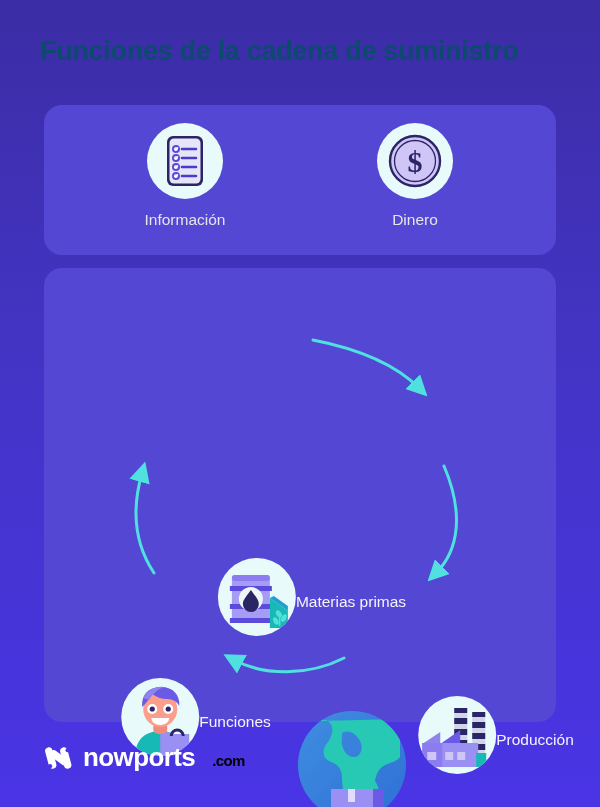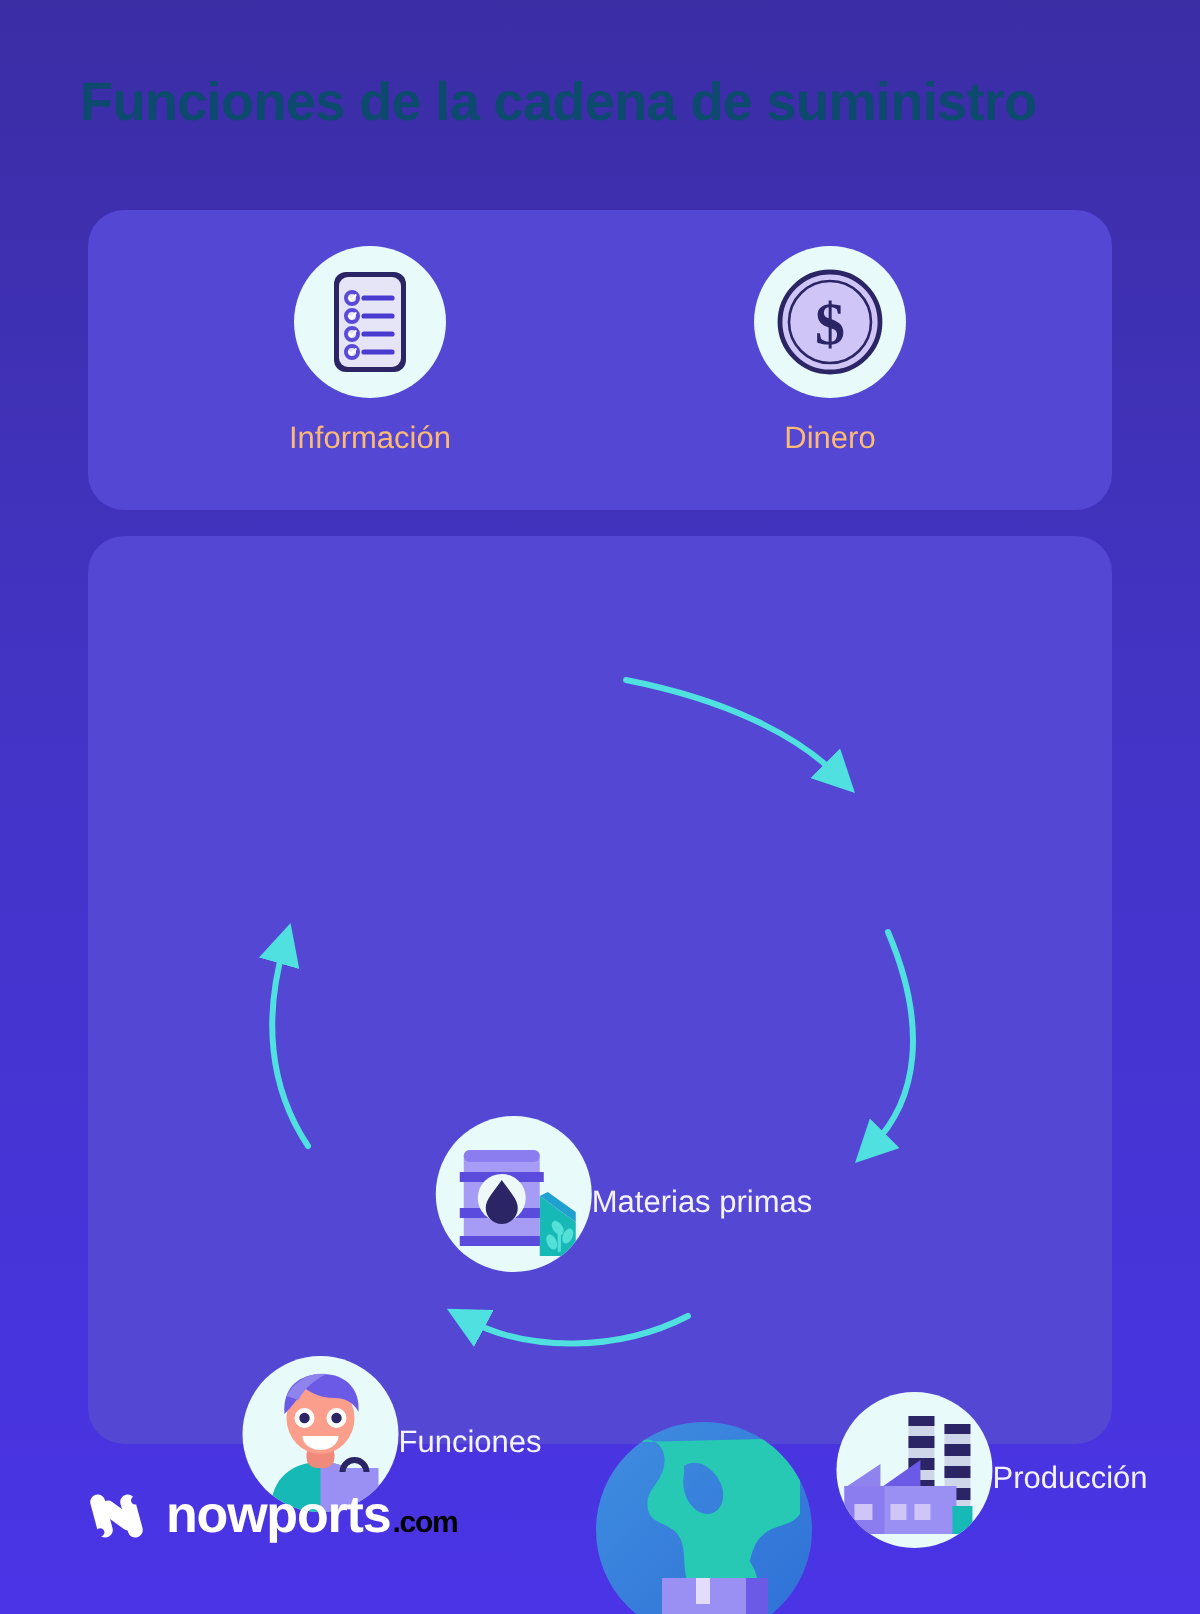--- a/index.html
+++ b/index.html
@@ -34,21 +34,21 @@
     padding:18px 26px 0 26px;box-sizing:border-box;
   }
   .func-item{display:flex;flex-direction:column;align-items:center;width:160px;}
   .func-disc{
     width:76px;height:76px;border-radius:50%;
     background:#e8fbfa;
     display:flex;align-items:center;justify-content:center;
     position:relative;overflow:hidden;
   }
   .func-label{
-    margin-top:12px;font-size:15.5px;color:#fdba74;
+    margin-top:12px;font-size:15.5px;color:#e5e5e5;
     white-space:nowrap;text-align:center;
   }
 
   
   .node{position:absolute;display:flex;align-items:center;}
   .node-disc{
     width:78px;height:78px;border-radius:50%;
     background:#e8fbfa;position:relative;overflow:hidden;
     display:flex;align-items:center;justify-content:center;
   }
@@ -68,21 +68,21 @@
   
   #arrows{position:absolute;left:0;top:0;width:512px;height:454px;pointer-events:none;}
 
   
   .footer{
     position:absolute;left:44px;top:742px;
     display:flex;align-items:center;gap:9px;
   }
   .logo-text{
     font-size:26px;font-weight:700;color:#ffffff;letter-spacing:-0.6px;
-    display:flex;align-items:baseline;
+    display:flex;align-items:baseline;gap:16px;
   }
   .logo-tld{font-size:15px;font-weight:700;color:#000000;margin-left:1px;}
   svg{display:block;}
 </style>
 </head>
 <body>
 
 <div class="page">
 
   <div class="title">Funciones de la cadena de suministro</div>

